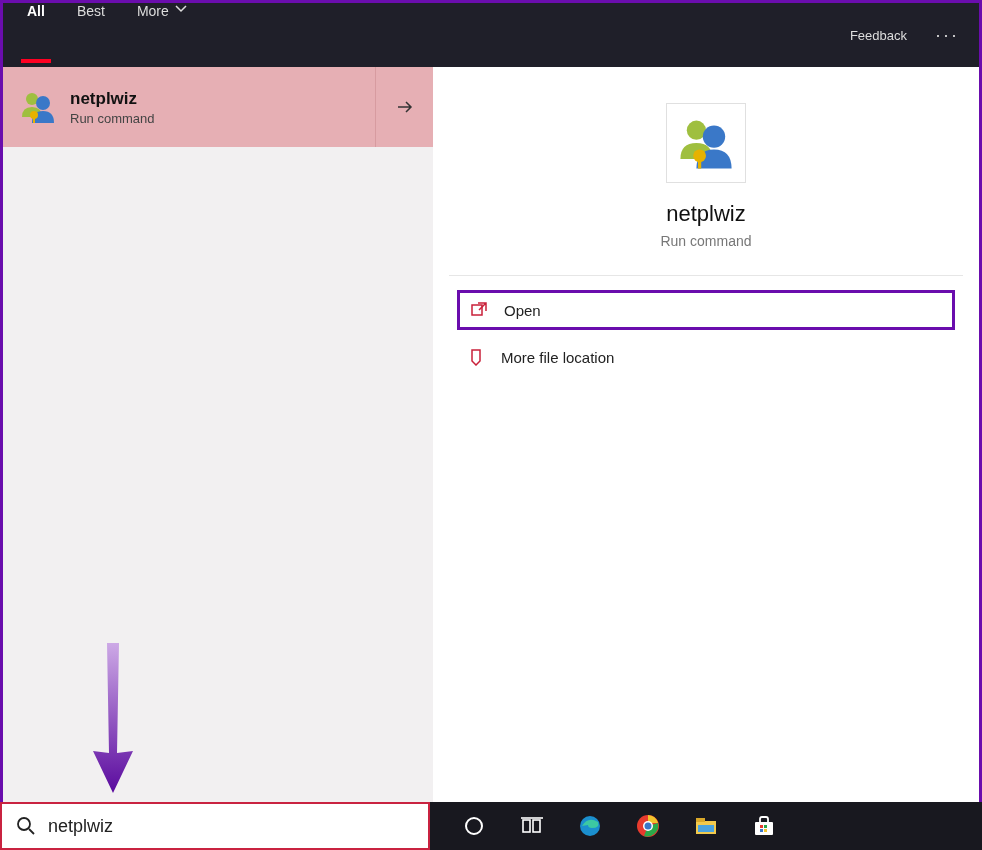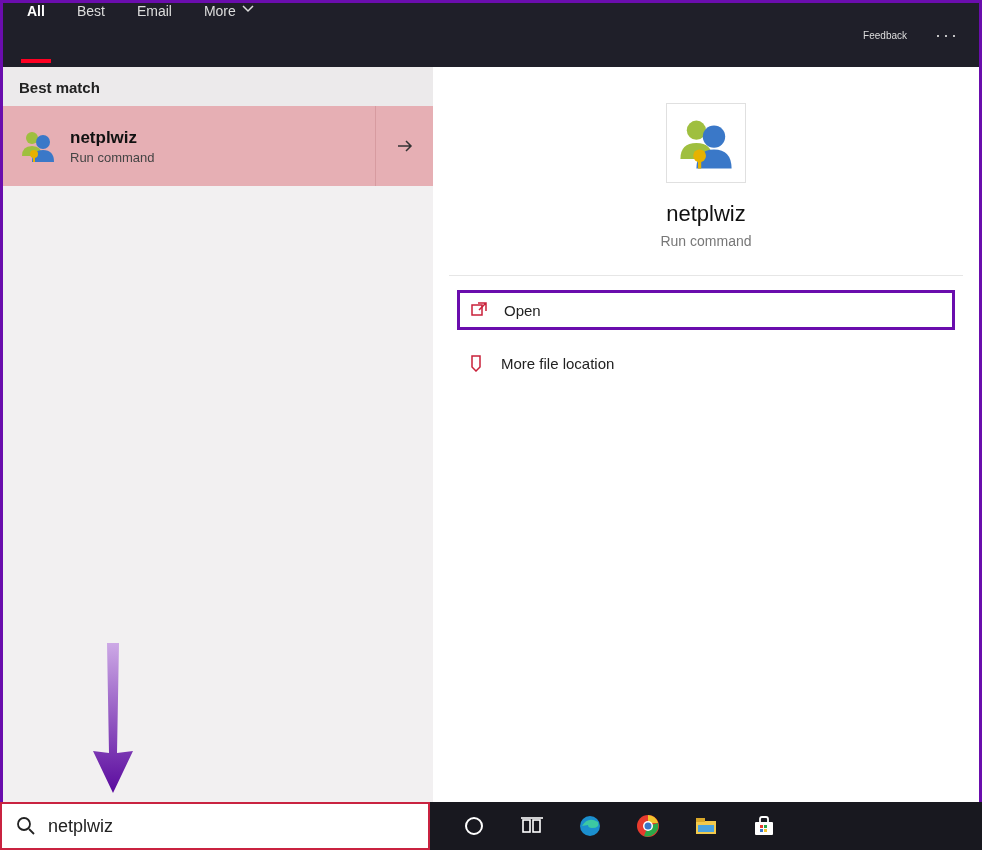--- a/index.html
+++ b/index.html
@@ -5,38 +5,38 @@
   * { box-sizing: border-box; margin: 0; padding: 0; }
   html, body { width: 982px; height: 850px; font-family: "Segoe UI", Arial, sans-serif; font-size: 14px; overflow: hidden; background: #fff; }
   .frame { width: 982px; height: 850px; border: 3px solid #6a0dad; position: relative; display: flex; flex-direction: column; }
   
   .tabs { background: #1f1f29; color: #ddd; height: 64px; display: flex; align-items: center; padding: 0 8px; }
   .tab { padding: 0 16px; height: 64px; display: flex; align-items: flex-start; font-size: 14px; color: #ddd; cursor: pointer; }
   .tab.active { color: #fff; font-weight: 600; position: relative; }
   .tab.active::after { content: ""; position: absolute; bottom: 4px; left: 10px; right: 10px; height: 4px; background: #ff0022; }
   .tab .chev { margin-left: 6px; }
   .tabs .spacer { flex: 1; }
-  .feedback { color: #ddd; font-size: 10px; padding: 0 16px; cursor: pointer; }
+  .feedback { color: #ddd; font-size: 13px; padding: 0 16px; cursor: pointer; }
   .dots { color: #ddd; font-size: 18px; padding: 0 12px; letter-spacing: 2px; cursor: pointer; }
   
   .content { flex: 1; display: flex; min-height: 0; }
   .left { width: 430px; background: #f2f0f1; display: flex; flex-direction: column; }
   .section-label { padding: 12px 16px 10px 16px; font-weight: 600; font-size: 15px; color: #222; background: #eceaeb; }
   .result-row { background: #e6afb4; display: flex; align-items: stretch; height: 80px; border-left: 3px solid #e6afb4; }
   .result-main { flex: 1; display: flex; align-items: center; padding: 0 12px; gap: 12px; cursor: pointer; }
   .result-arrow { width: 58px; display: flex; align-items: center; justify-content: center; border-left: 1px solid #d79ba0; cursor: pointer; color: #333; font-size: 18px; }
   .user-icon-sm { width: 40px; height: 40px; }
   .result-title { font-weight: 600; font-size: 17px; color: #111; line-height: 1.3; }
   .result-sub { font-size: 13px; color: #444; }
   .right { flex: 1; background: #fff; display: flex; flex-direction: column; padding: 24px 16px 16px 16px; }
   .detail-icon-wrap { width: 80px; height: 80px; border: 1px solid #e0e0e0; margin: 12px auto 18px auto; display: flex; align-items: center; justify-content: center; }
   .detail-title { font-size: 22px; text-align: center; color: #111; }
   .detail-sub { font-size: 14px; text-align: center; color: #777; margin-top: 6px; }
   .divider { height: 1px; background: #e6e6e6; margin: 26px 0 14px 0; }
-  .action-list { display: flex; flex-direction: column; gap: 16px; padding: 0 8px; }
+  .action-list { display: flex; flex-direction: column; gap: 10px; padding: 0 8px; }
   .action { display: flex; align-items: center; gap: 16px; padding: 8px 10px; font-size: 15px; color: #222; cursor: pointer; }
   .action .act-icon { width: 18px; height: 18px; display: flex; align-items: center; justify-content: center; color: #c9213a; }
   .action.highlight { border: 3px solid #6a0dad; }
   
   .arrow-anno { position: absolute; left: 80px; top: 640px; }
   
   .taskbar { position: absolute; left: -3px; right: -3px; bottom: -3px; height: 48px; background: #18181f; display: flex; align-items: center; }
   .searchbox { width: 430px; height: 48px; background: #fff; border: 2px solid #c92340; display: flex; align-items: center; padding: 0 14px; gap: 12px; }
   .searchbox input { border: none; outline: none; font-size: 18px; flex: 1; font-family: inherit; color: #222; }
   .tb-icons { display: flex; align-items: center; gap: 30px; padding-left: 30px; }
@@ -49,40 +49,36 @@
 <div class="frame">
 
   <div class="tabs">
     <div class="tab active">
         <span>All</span>
       </div>
     <div class="tab">
         <span>Best</span>
       </div>
     <div class="tab">
-        <span>Email</span>
-      </div>
-    <div class="tab">
       <span>More</span>
       <span class="chev">
         <svg width="12" height="12" viewBox="0 0 12 12">
             <path d="M1 3 L6 8 L11 3" fill="none" stroke="#ddd" stroke-width="1.5"></path>
           </svg>
       </span>
     </div>
     <div class="spacer"></div>
     <div class="feedback"><span>Feedback</span></div>
     <div class="dots">
       <span>···</span>
     </div>
   </div>
 
   <div class="content">
     <div class="left">
-      <div class="section-label">Best match</div>
       <div class="result-row">
         <div class="result-main">
           <span class="user-icon-sm">
             <svg width="40" height="40" viewBox="0 0 40 40">
               <circle cx="14" cy="12" r="6" fill="#9fbf3f"></circle>
               <path d="M4 30 Q4 20 14 20 Q24 20 24 30 Z" fill="#9fbf3f"></path>
               <circle cx="25" cy="16" r="7" fill="#3a78c8"></circle>
               <path d="M14 36 Q14 24 25 24 Q36 24 36 36 Z" fill="#3a78c8"></path>
               <circle cx="16" cy="28" r="4" fill="#e6b200"></circle>
               <rect x="15" y="28" width="2" height="8" fill="#e6b200"></rect>

